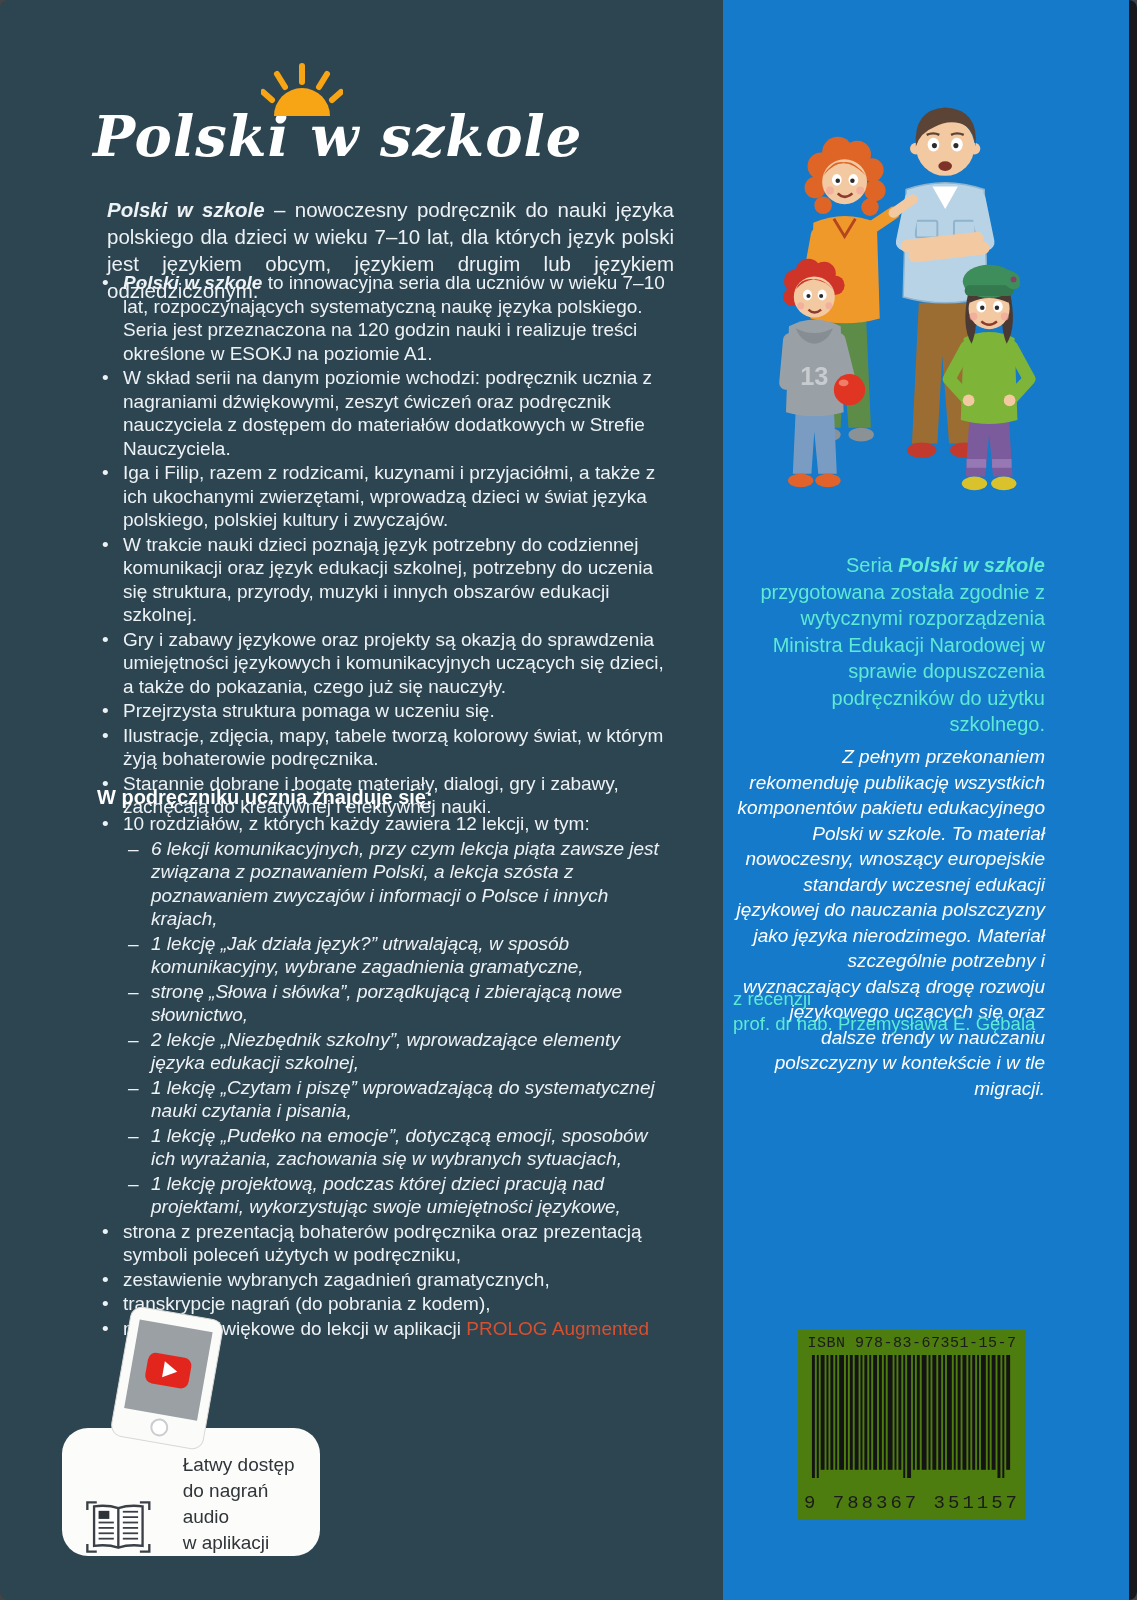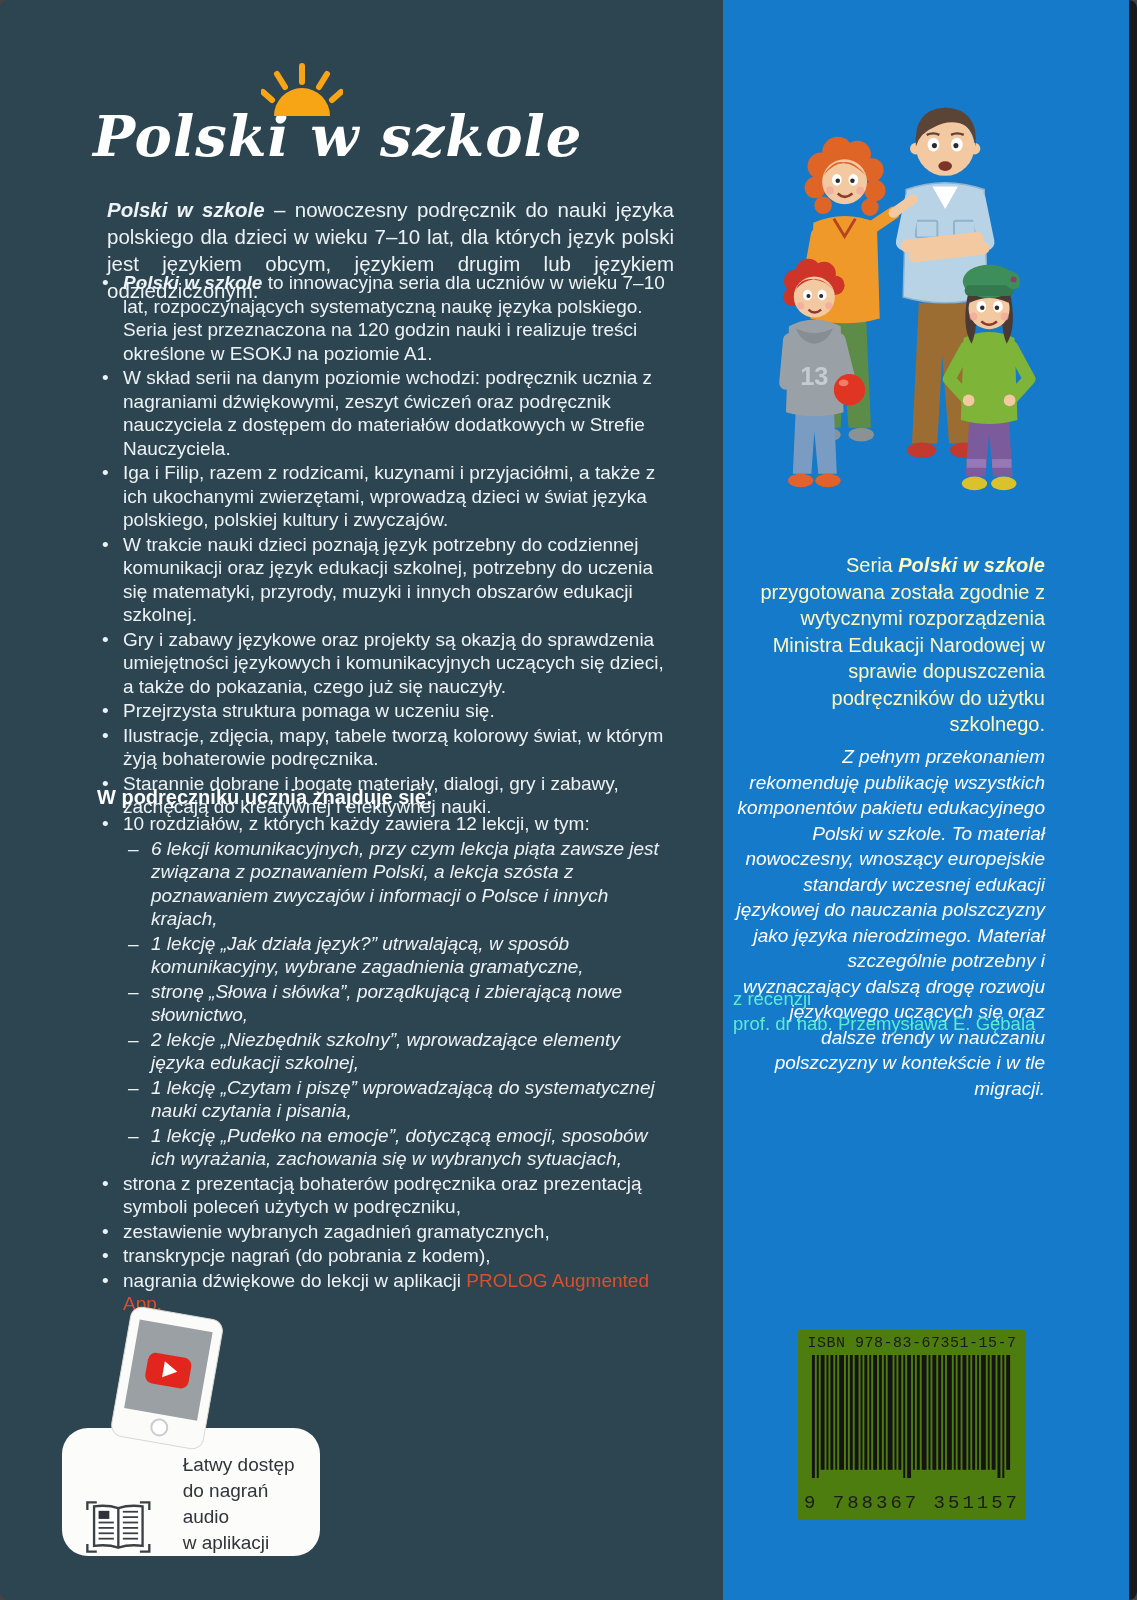--- a/index.html
+++ b/index.html
@@ -59,21 +59,21 @@
   .app-card{
     position:absolute;left:62px;top:1428px;width:258px;height:128px;
     background:#fcfcfa;border-radius:26px;z-index:2;
     display:flex;align-items:flex-end;gap:32px;padding:0 14px 0 24px;box-sizing:border-box;
   }
   .app-card .note{font-size:19px;line-height:26px;color:#30353a;}
 
   
   .family{position:absolute;left:745px;top:86px;width:332px;height:418px;}
   .approval{position:absolute;left:733px;top:552px;width:312px;margin:0;
-    color:#fef9c3;font-size:20px;line-height:26.5px;text-align:right;}
+    color:#5eead4;font-size:20px;line-height:26.5px;text-align:right;}
   .quote{position:absolute;left:733px;top:744px;width:312px;margin:0;
     color:#ffffff;font-size:19px;line-height:25.5px;text-align:right;font-style:italic;}
   .review-source{position:absolute;left:733px;top:986px;width:312px;
     color:#5eead4;font-size:18.5px;line-height:25px;text-align:left;}
 
   .barcode-box{
     position:absolute;left:798px;top:1330px;width:228px;height:190px;background:#4d7c0f;
     display:flex;flex-direction:column;align-items:center;box-sizing:border-box;padding:5px 10px 6px;
   }
   .isbn-label{font-family:"Liberation Mono",monospace;font-size:15px;letter-spacing:0.5px;color:#1b1b1b;white-space:nowrap;}
@@ -103,37 +103,38 @@
       </svg>
       <span class="logo-text">Polski w szkole</span>
     </div>
 
     <p class="intro"><span class="bi">Polski w szkole</span><span> – nowoczesny podręcznik do nauki języka polskiego dla dzieci w wieku 7–10 lat, dla których język polski jest językiem obcym, językiem drugim lub językiem odziedziczonym.</span></p>
 
     <div class="features">
       <div class="b-item"><span class="bi">Polski w szkole</span><span> to innowacyjna seria dla uczniów w wieku 7–10 lat, rozpoczynających systematyczną naukę języka polskiego. Seria jest przeznaczona na 120 godzin nauki i realizuje treści określone w ESOKJ na poziomie A1.</span></div>
       <div class="b-item">W skład serii na danym poziomie wchodzi: podręcznik ucznia z nagraniami dźwiękowymi, zeszyt ćwiczeń oraz podręcznik nauczyciela z dostępem do materiałów dodatkowych w Strefie Nauczyciela.</div>
       <div class="b-item">Iga i Filip, razem z rodzicami, kuzynami i przyjaciółmi, a także z ich ukochanymi zwierzętami, wprowadzą dzieci w świat języka polskiego, polskiej kultury i zwyczajów.</div>
-      <div class="b-item">W trakcie nauki dzieci poznają język potrzebny do codziennej komunikacji oraz język edukacji szkolnej, potrzebny do uczenia się matematyki, przyrody, muzyki i innych obszarów edukacji szkolnej.</div>
+      <div class="b-item">W trakcie nauki dzieci poznają język potrzebny do codziennej komunikacji oraz język edukacji szkolnej, potrzebny do uczenia się struktura, przyrody, muzyki i innych obszarów edukacji szkolnej.</div>
       <div class="b-item">Gry i zabawy językowe oraz projekty są okazją do sprawdzenia umiejętności językowych i komunikacyjnych uczących się dzieci, a także do pokazania, czego już się nauczyły.</div>
       <div class="b-item">Przejrzysta struktura pomaga w uczeniu się.</div>
       <div class="b-item">Ilustracje, zdjęcia, mapy, tabele tworzą kolorowy świat, w którym żyją bohaterowie podręcznika.</div>
       <div class="b-item">Starannie dobrane i bogate materiały, dialogi, gry i zabawy, zachęcają do kreatywnej i efektywnej nauki.</div>
     </div>
 
     <h2 class="contents-heading">W podręczniku ucznia znajduje się:</h2>
 
     <div class="contents-list">
       <div class="b-item">10 rozdziałów, z których każdy zawiera 12 lekcji, w tym:</div>
       <div class="d-item">6 lekcji komunikacyjnych, przy czym lekcja piąta zawsze jest związana z poznawaniem Polski, a lekcja szósta z poznawaniem zwyczajów i informacji o Polsce i innych krajach,</div>
       <div class="d-item">1 lekcję „Jak działa język?” utrwalającą, w sposób komunikacyjny, wybrane zagadnienia gramatyczne,</div>
       <div class="d-item">stronę „Słowa i słówka”, porządkującą i zbierającą nowe słownictwo,</div>
       <div class="d-item">2 lekcje „Niezbędnik szkolny”, wprowadzające elementy języka edukacji szkolnej,</div>
       <div class="d-item">1 lekcję „Czytam i piszę” wprowadzającą do systematycznej nauki czytania i pisania,</div>
       <div class="d-item">1 lekcję „Pudełko na emocje”, dotyczącą emocji, sposobów ich wyrażania, zachowania się w wybranych sytuacjach,</div>
+      <div class="d-item">1 lekcję projektową, podczas której dzieci pracują nad projektami, wykorzystując swoje umiejętności językowe,</div>
       <div class="b-item">strona z prezentacją bohaterów podręcznika oraz prezentacją symboli poleceń użytych w podręczniku,</div>
       <div class="b-item">zestawienie wybranych zagadnień gramatycznych,</div>
       <div class="b-item">transkrypcje nagrań (do pobrania z kodem),</div>
       <div class="b-item"><span>nagrania dźwiękowe do lekcji w aplikacji </span><span class="accent">PROLOG Augmented App.</span></div>
     </div>
 
     <div class="phone">
       <div class="screen">
         <div class="play"></div>
       </div>

